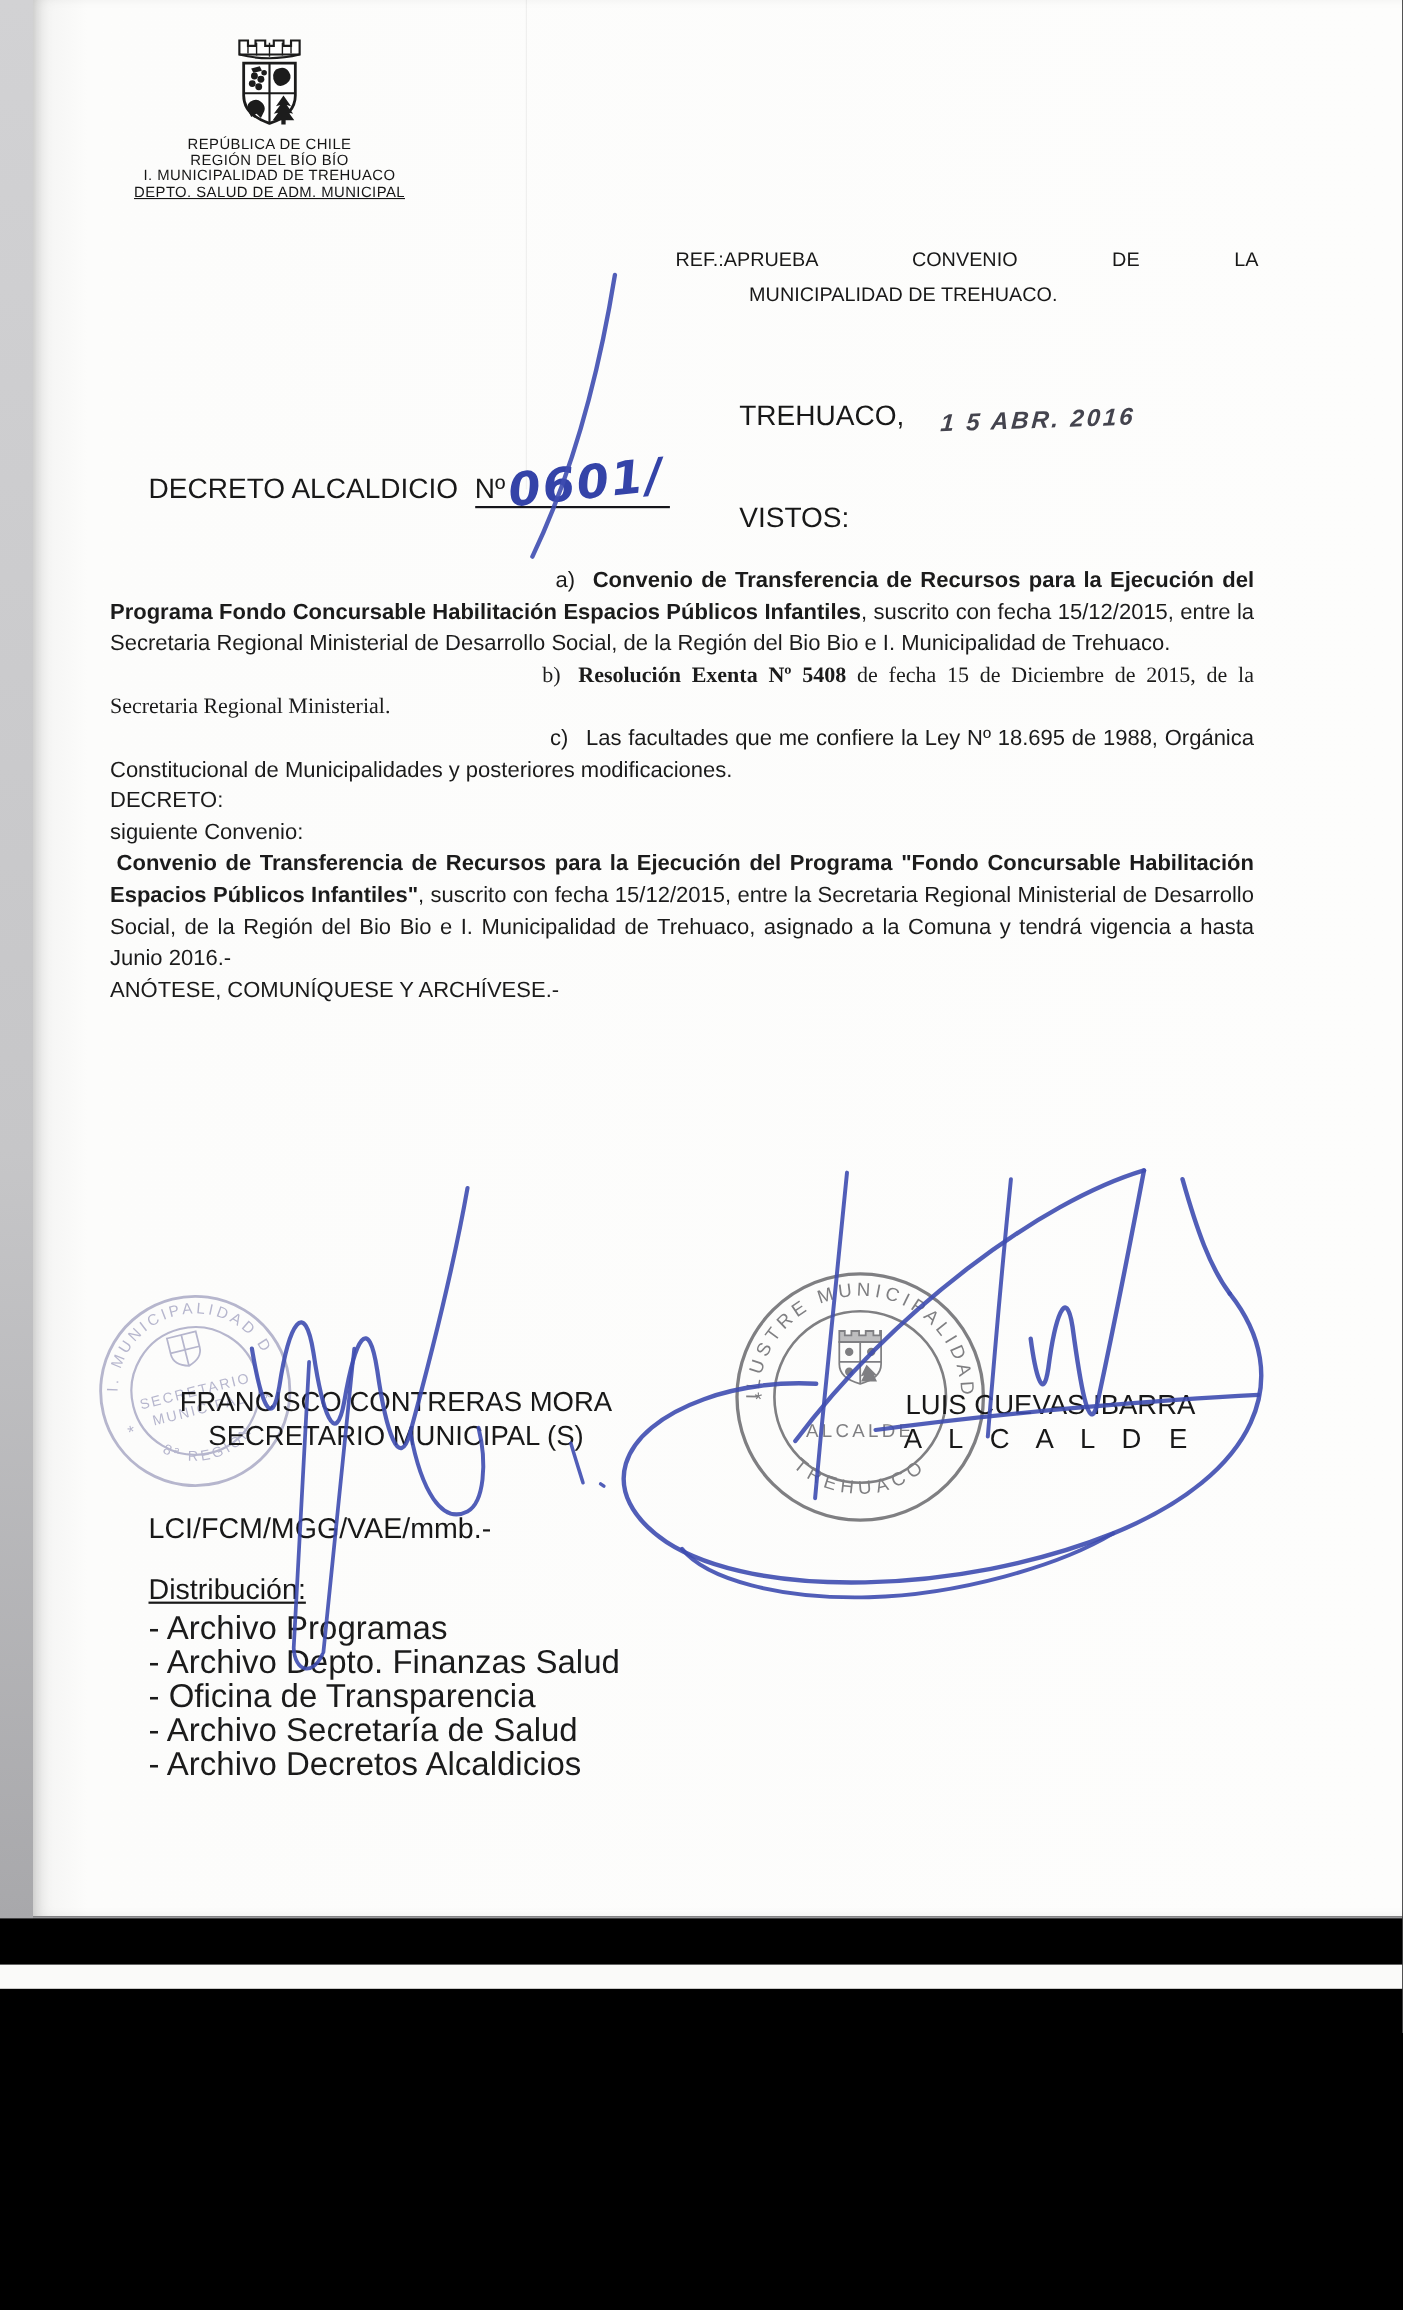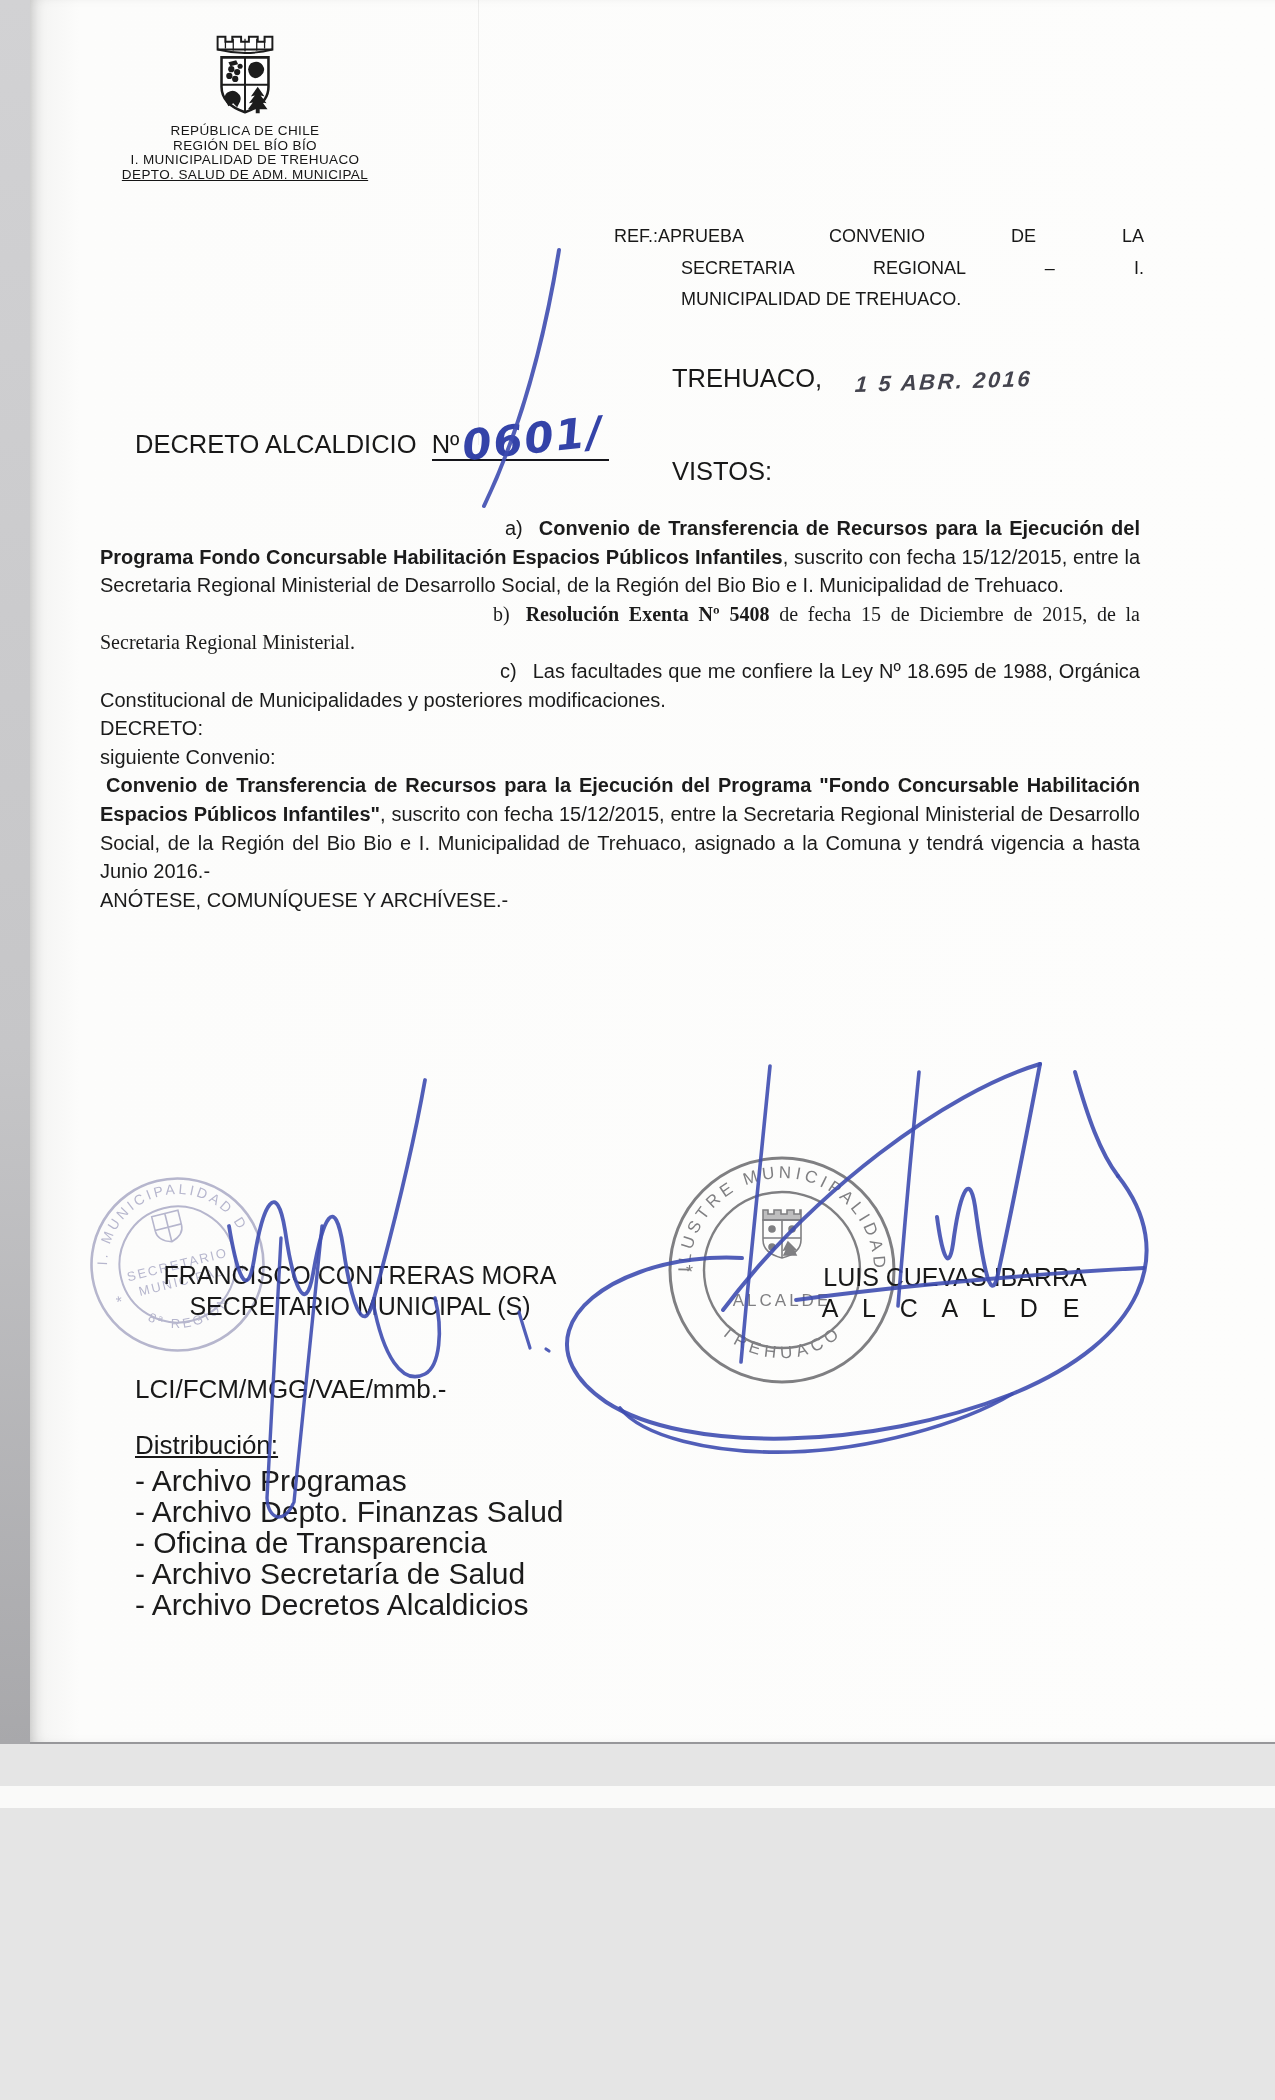--- a/index.html
+++ b/index.html
@@ -1,17 +1,17 @@
 <!DOCTYPE html>
 <html><head>
 <meta charset="utf-8">
 <style>
   html,body{margin:0;padding:0;}
   body{font-family:"Liberation Sans",sans-serif;background:#9d9da0;}
-  .page{position:relative;width:1275px;height:2100px;overflow:hidden;background:#e5e5e5;}
+  .page{position:relative;width:1275px;height:2100px;overflow:hidden;background:#000000;}
   .left-strip{position:absolute;left:0;top:0;width:30px;height:1744px;
     background:linear-gradient(180deg,#d2d2d4 0%,#c6c6c8 60%,#a8a8ab 100%);}
   .paper{position:absolute;left:30px;top:0;width:1245px;height:1742px;
     background:linear-gradient(90deg,#f3f3f2 0%,#fcfcfb 4%,#fdfdfc 100%);
     border-bottom:2px solid #97979a;box-shadow:inset 10px 0 16px -10px rgba(0,0,0,.28);}
   .crease{position:absolute;left:448px;top:0;width:1px;height:445px;background:rgba(0,0,0,.06);}
   .white-band{position:absolute;left:0;top:1786px;width:1275px;height:22px;background:#fafaf9;}
 
   
   .letterhead{position:absolute;left:65px;top:30px;width:300px;text-align:center;color:#161616;}
@@ -101,21 +101,20 @@
         </g>
       </svg>
       <div class="lh-line">REPÚBLICA DE CHILE</div>
       <div class="lh-line">REGIÓN  DEL BÍO BÍO</div>
       <div class="lh-line">I. MUNICIPALIDAD DE TREHUACO</div>
       <div class="lh-line lh-underline">DEPTO. SALUD DE ADM. MUNICIPAL</div>
     </header>
 
     <div class="ref-block">
       <div class="ref-l1"><span class="ref-label">REF.:</span><span>APRUEBA CONVENIO DE LA</span></div>
-      <div class="ref-l ref-j">SECRETARIA REGIONAL – I.</div>
       <div class="ref-l">MUNICIPALIDAD DE TREHUACO.</div>
     </div>
 
     <div class="place">TREHUACO,</div>
     <div class="date-stamp">1 5 ABR. 2016</div>
 
     <div class="decree-line">
       <span>DECRETO ALCALDICIO</span>
       <span class="num-wrap"><span>Nº</span><span class="handwritten">0601/</span></span>
     </div>

